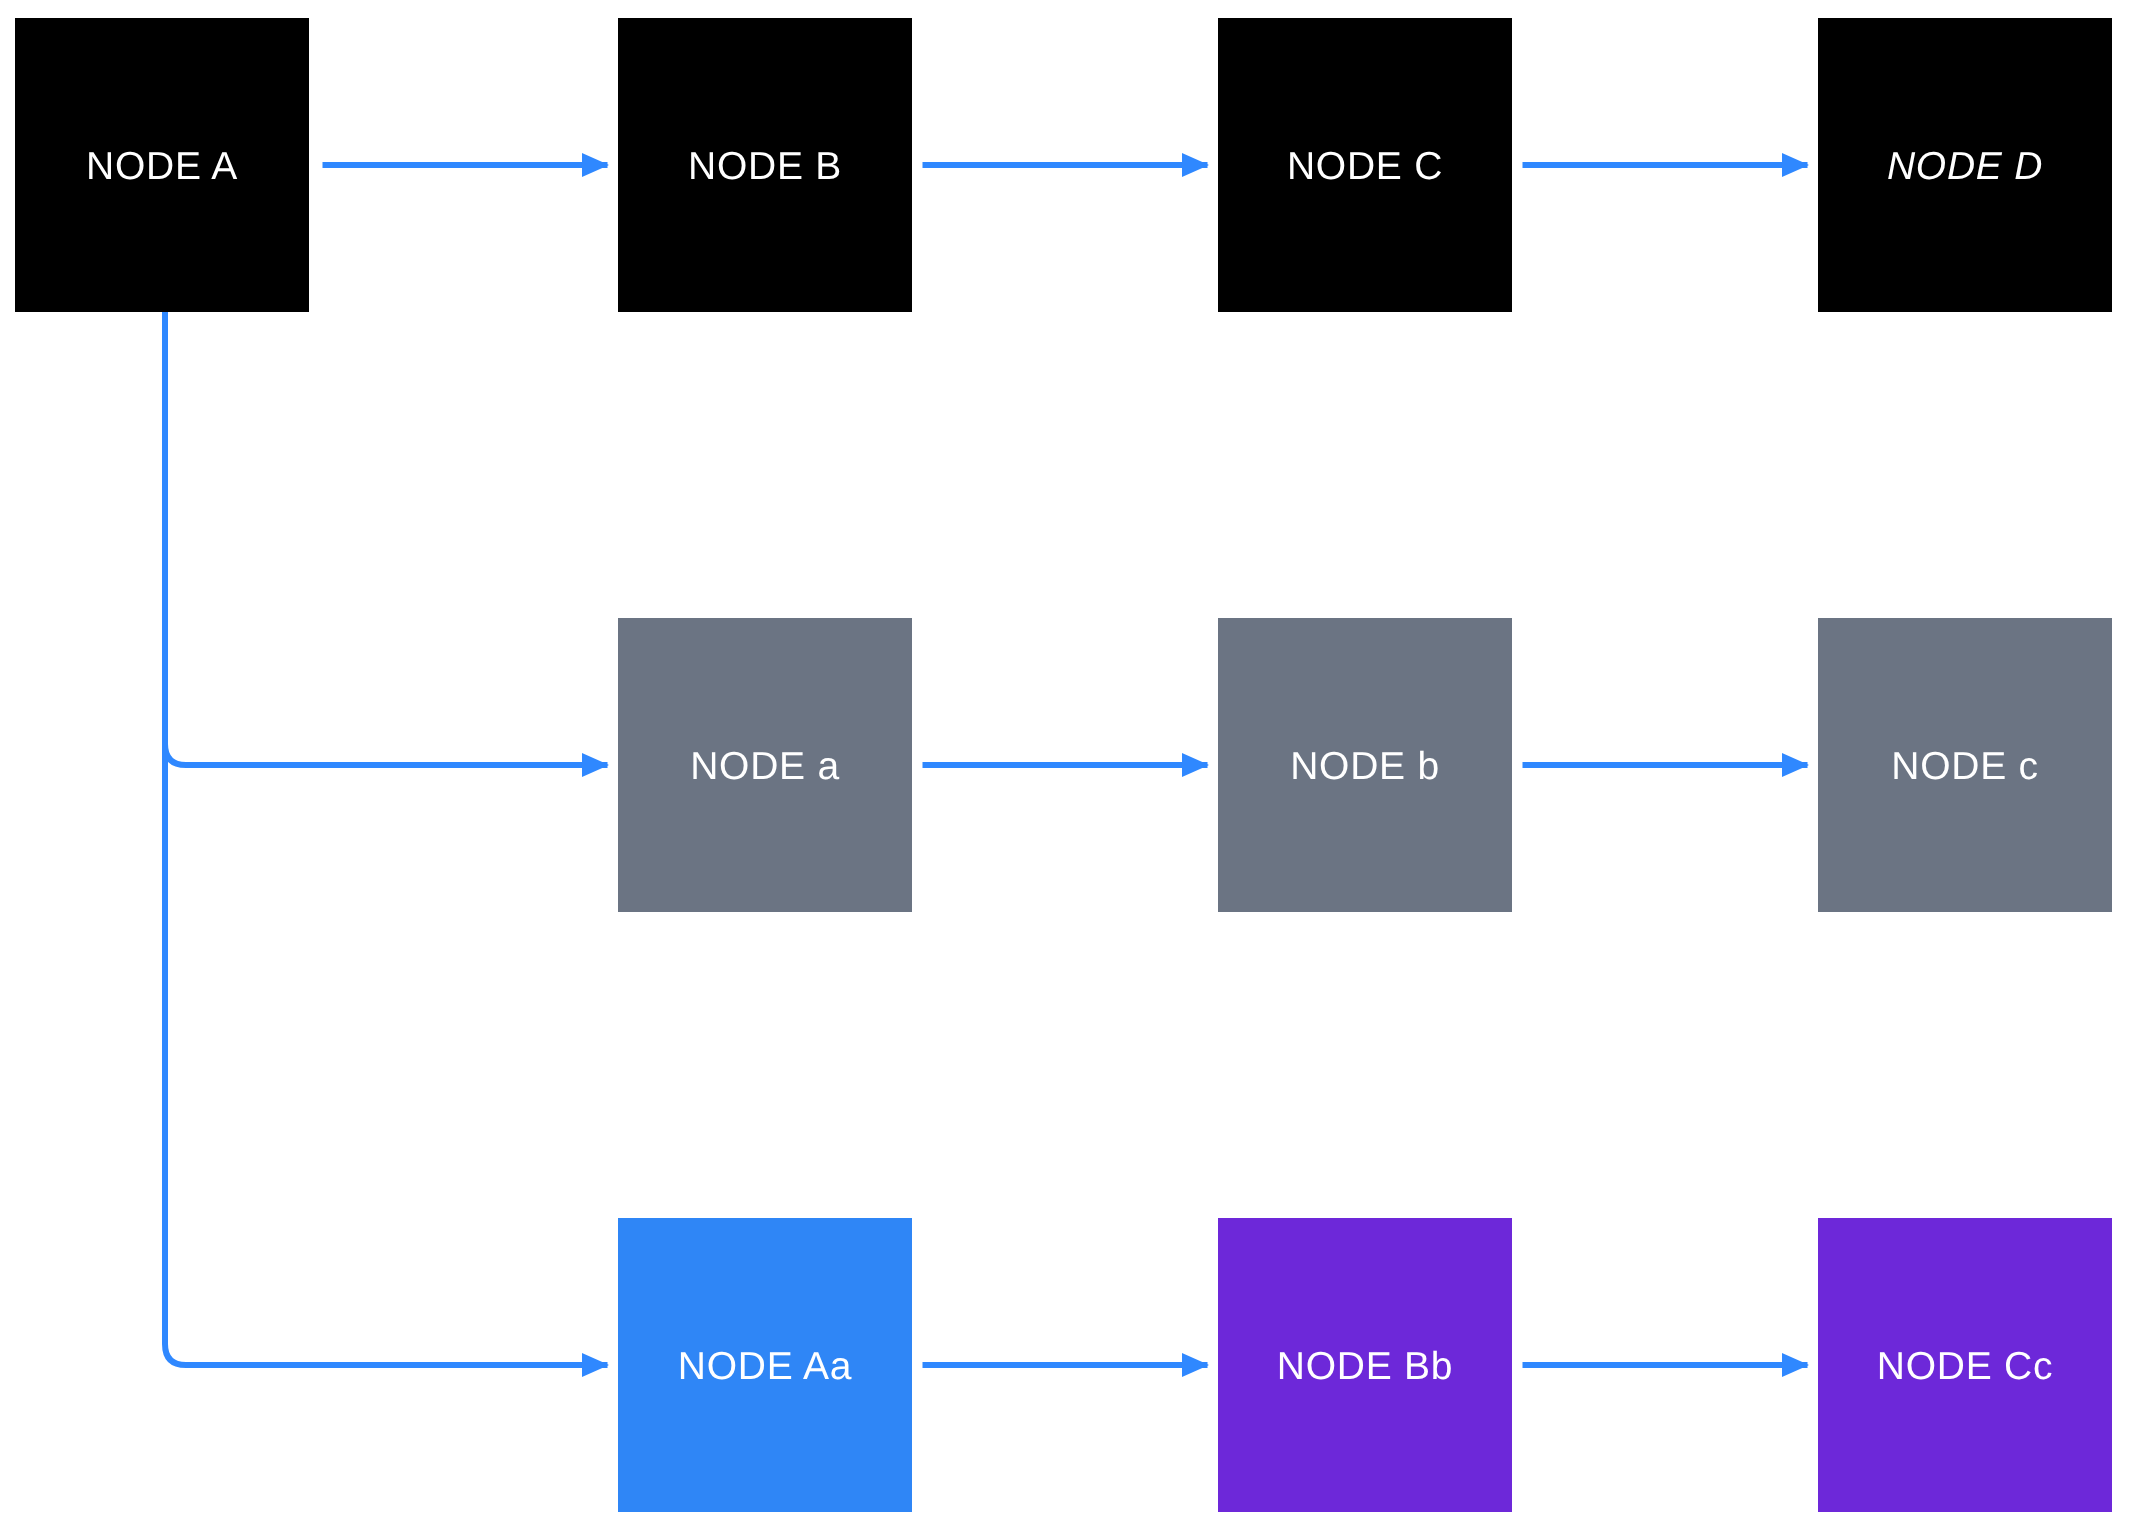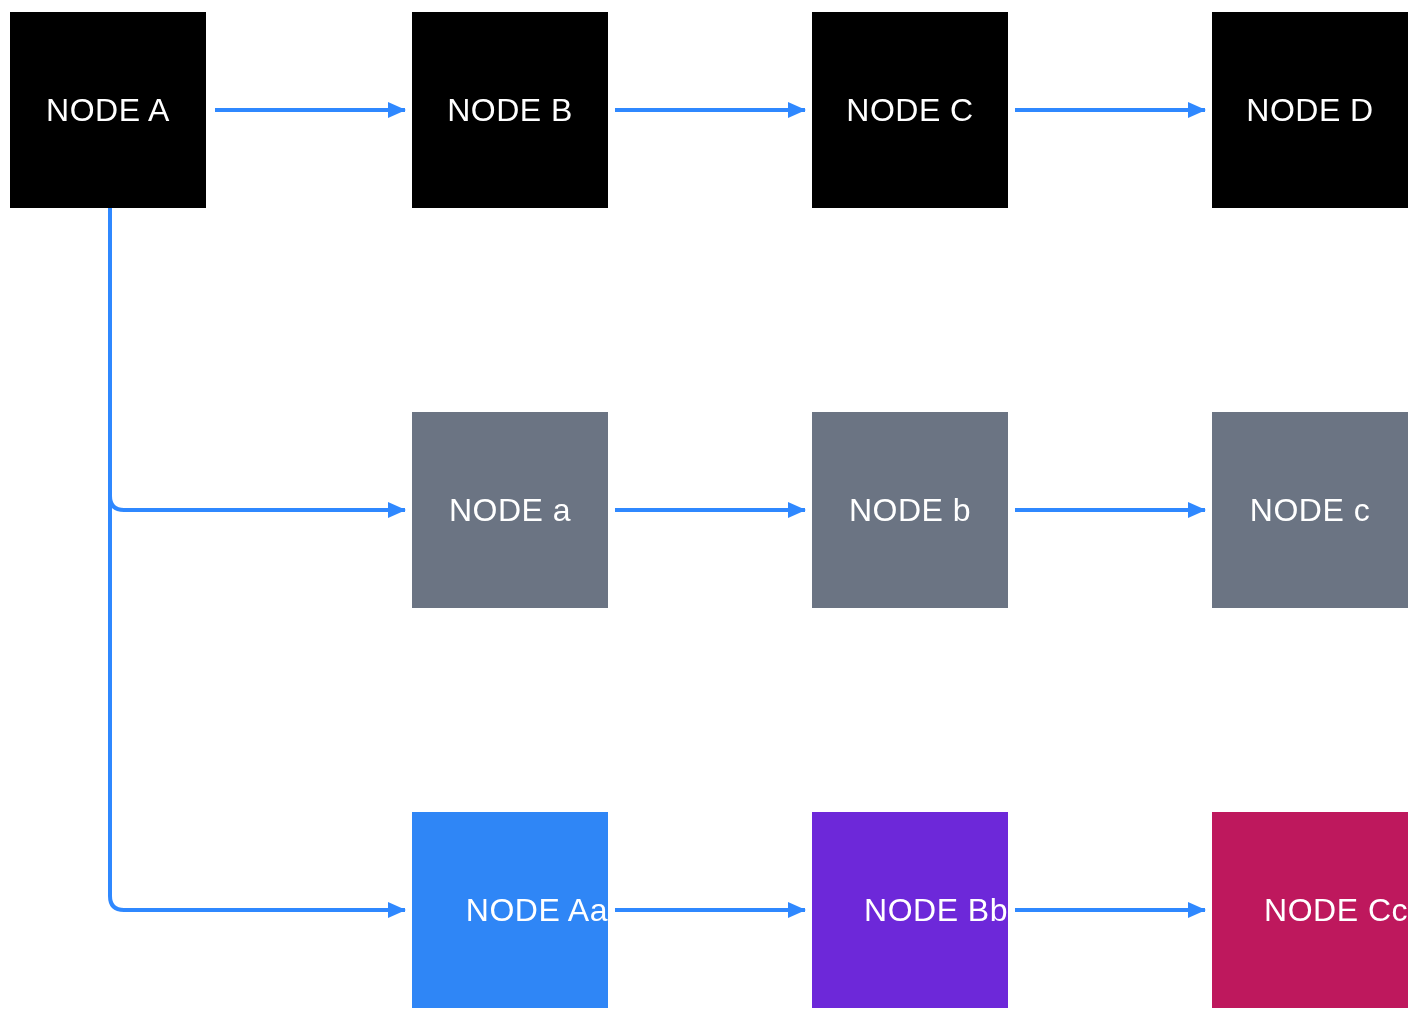--- a/index.html
+++ b/index.html
@@ -35,31 +35,31 @@
   .node {
     position: absolute;
     width: 196px;
     height: 196px;
     display: flex;
     align-items: center;
     justify-content: center;
   }
   .node .label {
     color: #ffffff;
-    font-size: 32px;
+    font-size: 26px;
     letter-spacing: 0.5px;
     white-space: nowrap;
   }
   .c0 { left: 10px; }
   .c1 { left: 412px; }
   .c2 { left: 812px; }
   .c3 { left: 1212px; }
   .r0 { top: 12px; }
   .r1 { top: 412px; }
-  .r2 { top: 812px; justify-content: flex-end; }
+  .r2 { top: 812px; }
 </style>
 </head>
 <body>
 
 <div class="canvas">
 
   <svg class="edges" viewBox="0 0 1420 1020" xmlns="http://www.w3.org/2000/svg">
     <defs>
       <marker id="arrowhead" markerUnits="userSpaceOnUse" markerWidth="18" markerHeight="16" refX="17" refY="8" orient="auto">
         <polygon points="0 0, 18 8, 0 16"></polygon>
@@ -82,37 +82,37 @@
 
   <div class="node r0 c0" style="background-color: rgb(0, 0, 0);">
     <span class="label">NODE A</span>
   </div>
   <div class="node r0 c1" style="background-color: rgb(0, 0, 0);">
     <span class="label">NODE B</span>
   </div>
   <div class="node r0 c2" style="background-color: rgb(0, 0, 0);">
     <span class="label">NODE C</span>
   </div>
-  <div class="node r0 c3" style="background-color: rgb(0, 0, 0);">
+  <div class="node r0 c3" style="background-color: rgb(0, 0, 0); font-style: italic;">
     <span class="label">NODE D</span>
   </div>
 
   <div class="node r1 c1" style="background-color: rgb(107, 116, 131);">
     <span class="label">NODE a</span>
   </div>
   <div class="node r1 c2" style="background-color: rgb(107, 116, 131);">
     <span class="label">NODE b</span>
   </div>
   <div class="node r1 c3" style="background-color: rgb(107, 116, 131);">
     <span class="label">NODE c</span>
   </div>
 
   <div class="node r2 c1" style="background-color: rgb(47, 134, 246);">
     <span class="label">NODE Aa</span>
   </div>
   <div class="node r2 c2" style="background-color: #6d28d9;">
     <span class="label">NODE Bb</span>
   </div>
-  <div class="node r2 c3" style="background-color: #be185d;">
+  <div class="node r2 c3" style="background-color: #6d28d9;">
     <span class="label">NODE Cc</span>
   </div>
 
 </div>
 
 </body></html>

